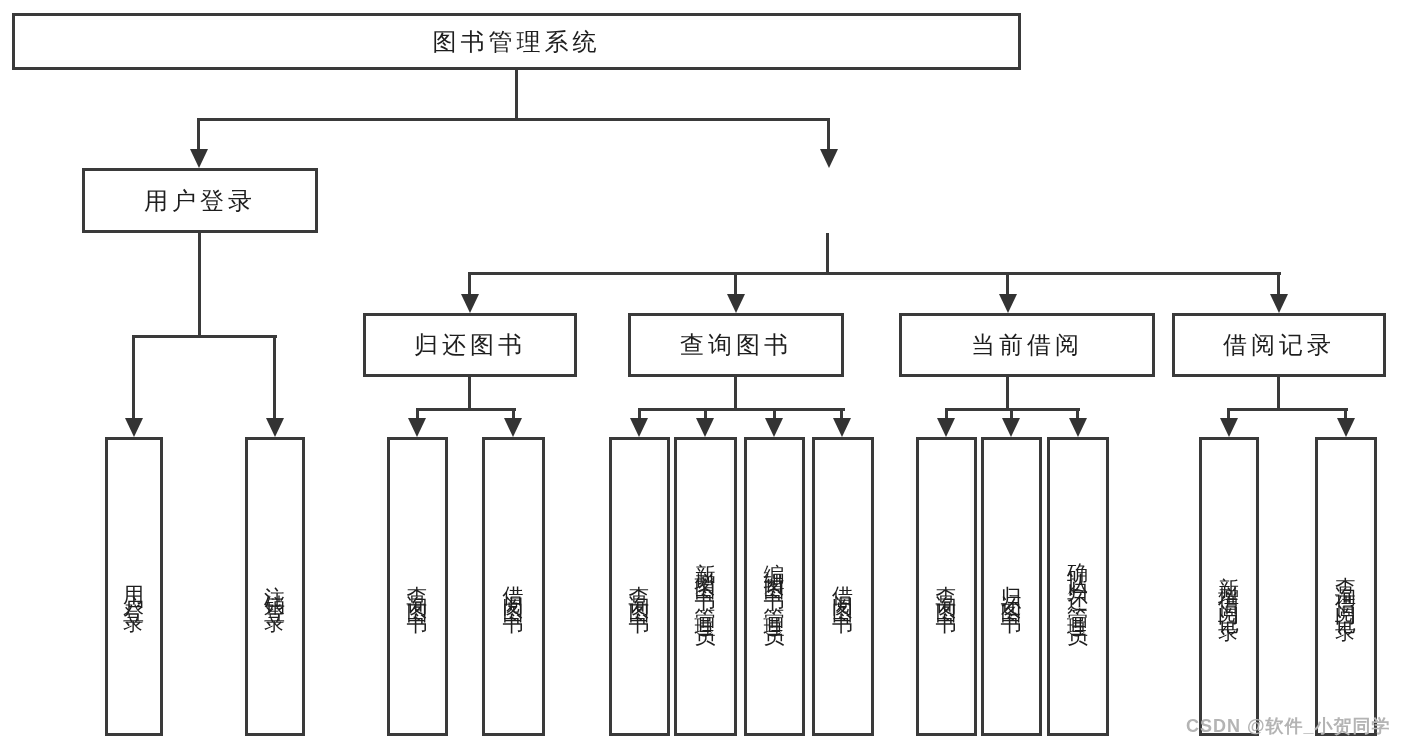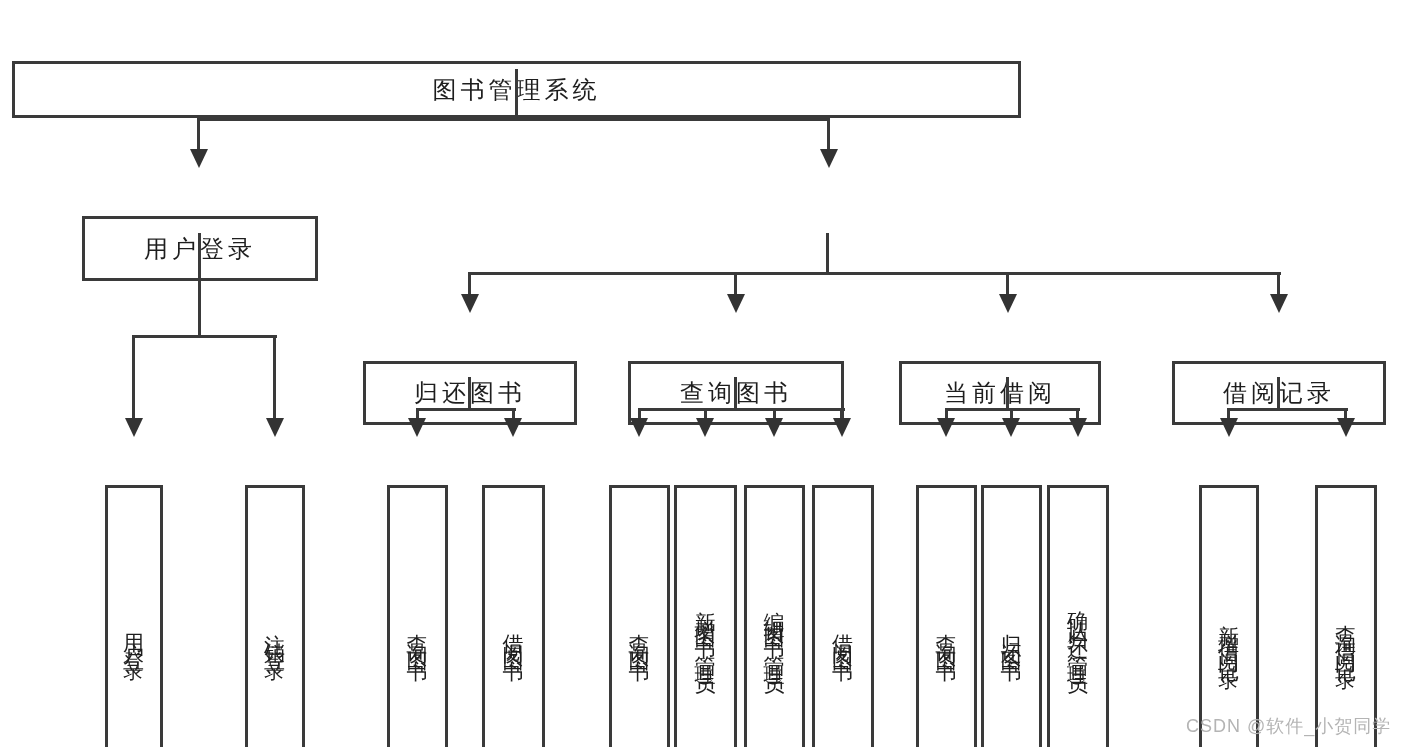--- a/index.html
+++ b/index.html
@@ -3,38 +3,38 @@
 <meta charset="utf-8">
 <style>
   html,body{margin:0;padding:0;background:#ffffff;}
   .stage{
     position:relative;width:1405px;height:747px;background:#ffffff;overflow:hidden;
     font-family:"Liberation Sans","DejaVu Sans",sans-serif;
   }
   .node{
     position:absolute;box-sizing:border-box;background:#ffffff;
     border:3px solid #3a3a3a;display:flex;align-items:center;justify-content:center;
-    color:#1e1e1e;font-size:24px;letter-spacing:4px;white-space:nowrap;margin-top:48px;
+    color:#1e1e1e;font-size:24px;letter-spacing:4px;white-space:nowrap;
   }
   .leaf{
     font-size:21px;letter-spacing:9px;
   }
   .leaf .vtext{
     writing-mode:vertical-rl;text-orientation:mixed;line-height:1;
   }
   .vl{position:absolute;width:3px;background:#3a3a3a;}
   .hl{position:absolute;height:3px;background:#3a3a3a;}
   .arr{
     position:absolute;width:0;height:0;
     border-left:9px solid transparent;border-right:9px solid transparent;
     border-top:19px solid #333333;
   }
   .watermark{
     position:absolute;left:1186px;top:714px;color:#b4b4b4;
-    font-size:18px;letter-spacing:1px;white-space:nowrap;
+    font-size:18px;letter-spacing:1px;white-space:nowrap;font-weight:bold;
   }
 </style>
 </head>
 <body>
 
 <div class="stage">
 
   <div class="node" style="left:12px;top:13px;width:1009px;height:57px">
     <span>图书管理系统</span>
   </div>
@@ -42,21 +42,21 @@
   <div class="node" style="left:82px;top:168px;width:236px;height:65px">
     <span>用户登录</span>
   </div>
 
   <div class="node" style="left:363px;top:313px;width:214px;height:64px">
     <span>归还图书</span>
   </div>
   <div class="node" style="left:628px;top:313px;width:216px;height:64px">
     <span>查询图书</span>
   </div>
-  <div class="node" style="left:899px;top:313px;width:202px;height:64px">
+  <div class="node" style="left:899px;top:313px;width:256px;height:64px">
     <span>当前借阅</span>
   </div>
   <div class="node" style="left:1172px;top:313px;width:214px;height:64px">
     <span>借阅记录</span>
   </div>
 
   <div class="node leaf" style="left:105px;top:437px;width:58px;height:299px">
     <span class="vtext">用户登录</span>
   </div>
   <div class="node leaf" style="left:245px;top:437px;width:60px;height:299px">

